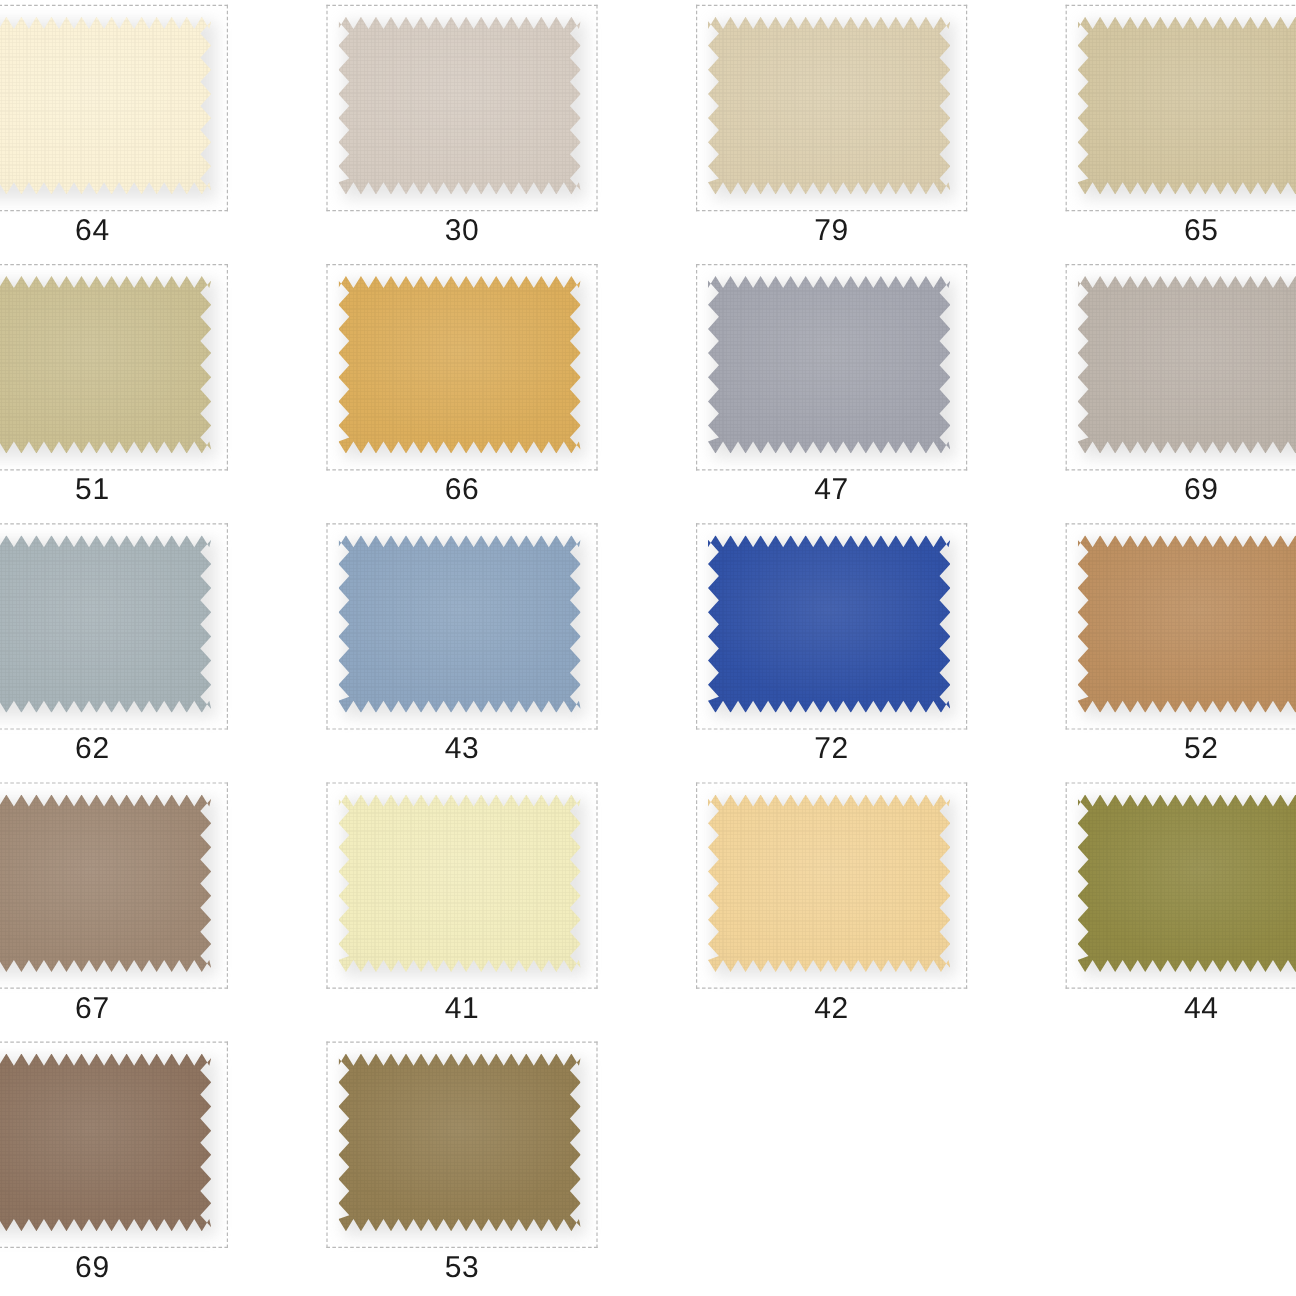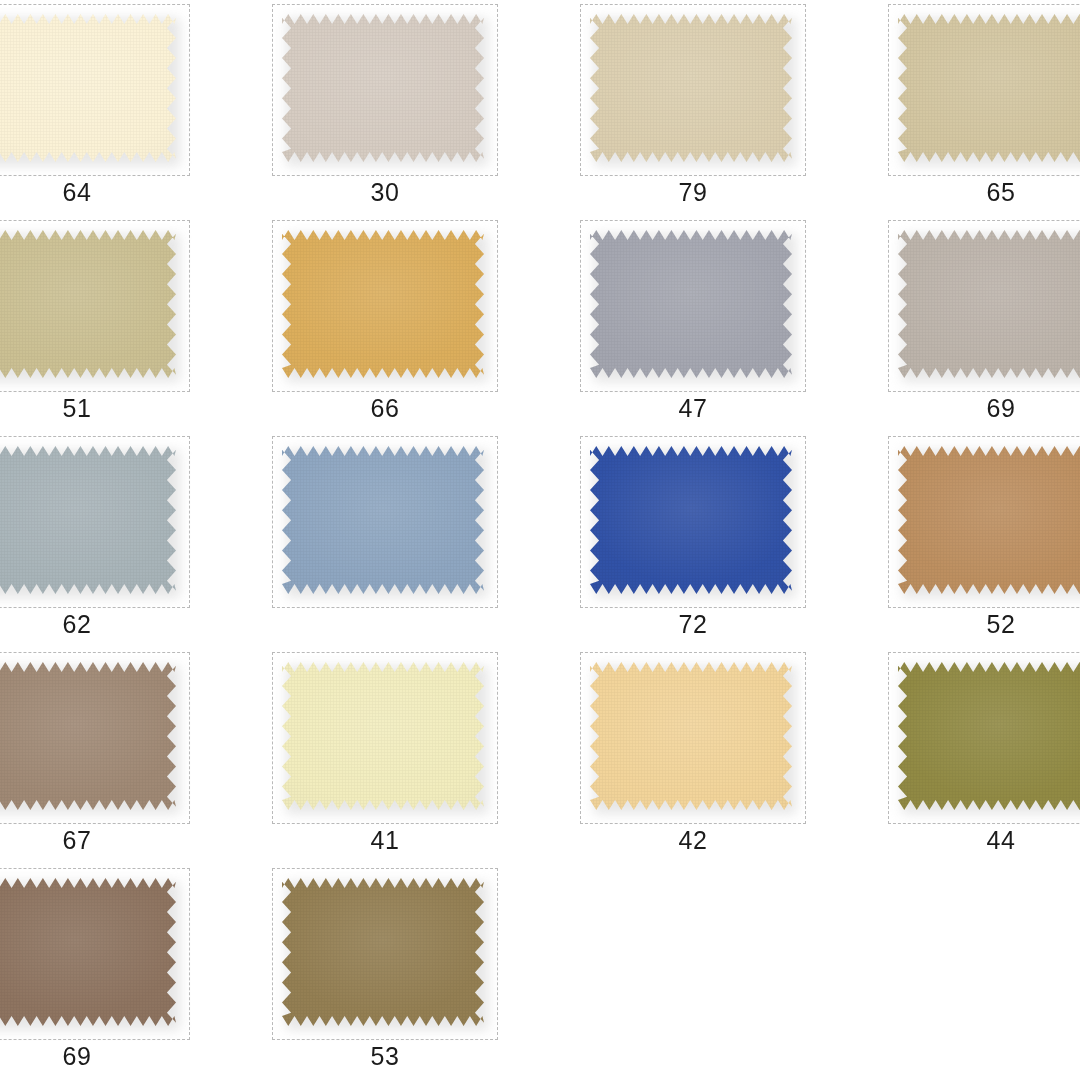--- a/index.html
+++ b/index.html
@@ -239,20 +239,21 @@
     </div>
     <div class="swatch-cell">
       <div class="swatch-frame"></div>
       <div class="swatch-shadow"></div>
       <div class="swatch-fabric">
         <div class="fabric-body" style="background: rgb(142, 166, 193);">
           <div class="fabric-shade"></div>
           <div class="fabric-texture"></div>
         </div>
       </div>
+      <div class="swatch-label">43</div>
     </div>
     <div class="swatch-cell">
       <div class="swatch-frame"></div>
       <div class="swatch-shadow"></div>
       <div class="swatch-fabric">
         <div class="fabric-body" style="background: rgb(49, 82, 167);">
           <div class="fabric-shade"></div>
           <div class="fabric-texture"></div>
         </div>
       </div>

